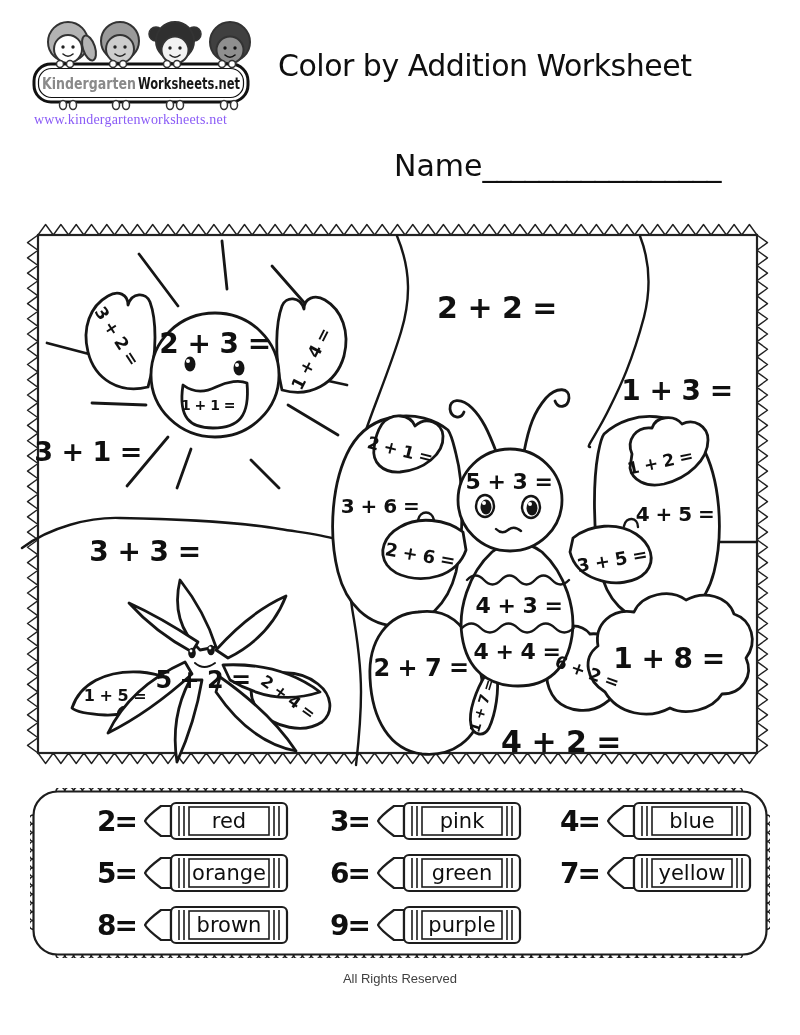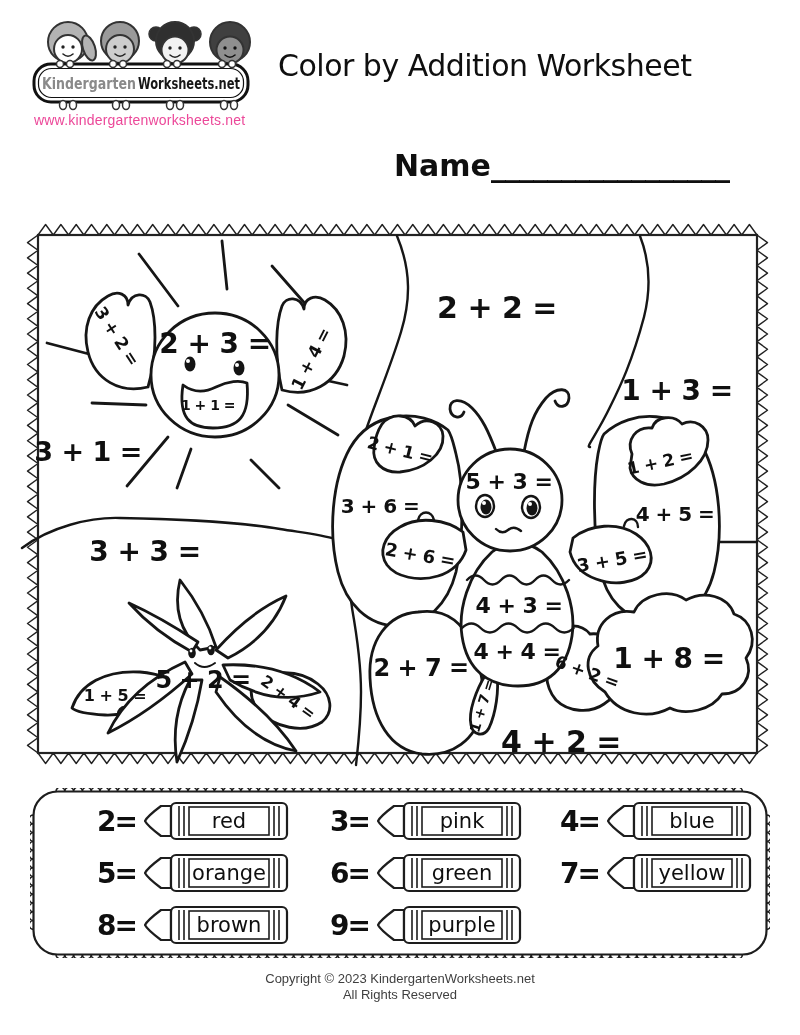--- a/index.html
+++ b/index.html
@@ -1,24 +1,24 @@
 <!DOCTYPE html>
 <html><head>
 <meta charset="utf-8">
 <style>
   html,body{margin:0;padding:0;background:#fff;}
   body{width:800px;height:1035px;position:relative;font-family:"DejaVu Sans",sans-serif;color:#111;overflow:hidden;}
 
   
   #logo{position:absolute;left:28px;top:12px;}
-  #site-url{position:absolute;left:34px;top:112px;font-family:Liberation Sans, sans-serif;
-            font-size:14px;color:#ec4899;letter-spacing:.2px;}
+  #site-url{position:absolute;left:34px;top:112px;font-family:Liberation Serif, serif;
+            font-size:14px;color:#8b5cf6;letter-spacing:.2px;}
   #page-title{position:absolute;left:278px;top:48px;width:384px;text-align:left;
               font-size:30px;letter-spacing:-.5px;color:#0f0f0f;white-space:nowrap;}
-  #name-row{position:absolute;left:394px;top:148px;font-size:30px;white-space:nowrap;color:#0f0f0f;font-weight:bold;}
+  #name-row{position:absolute;left:394px;top:148px;font-size:30px;white-space:nowrap;color:#0f0f0f;}
   #name-row .line{letter-spacing:-1px;}
 
   
   #scene{position:absolute;left:20px;top:222px;}
   .ln{fill:none;stroke:#161616;stroke-width:2.8;stroke-linecap:round;stroke-linejoin:round;}
   .ln2{fill:none;stroke:#161616;stroke-width:2.4;stroke-linecap:round;stroke-linejoin:round;}
   .fw{fill:#fff;stroke:#161616;stroke-width:2.8;stroke-linejoin:round;stroke-linecap:round;}
   .teeth{fill:#fff;stroke:#222;stroke-width:1.4;stroke-linejoin:round;}
   .eq{font-family:"DejaVu Sans",sans-serif;font-weight:bold;fill:#101010;text-anchor:middle;letter-spacing:-.5px;}
 
@@ -312,15 +312,14 @@
         <rect class="cb" x="30" y="5" width="116" height="36" rx="5"></rect>
         <path class="cbt" d="M38,8 V38 M43,8 V38 M133,8 V38 M138,8 V38"></path>
         <rect class="cbt" x="48" y="9" width="80" height="28"></rect>
         <text class="clabel" x="88" y="30">purple</text>
       </svg>
     </div>
   </div>
 </div>
 
 <div id="footer">
-  <div>Copyright © 2023 KindergartenWorksheets.net</div>
   <div>All Rights Reserved</div>
 </div>
 
 </body></html>

